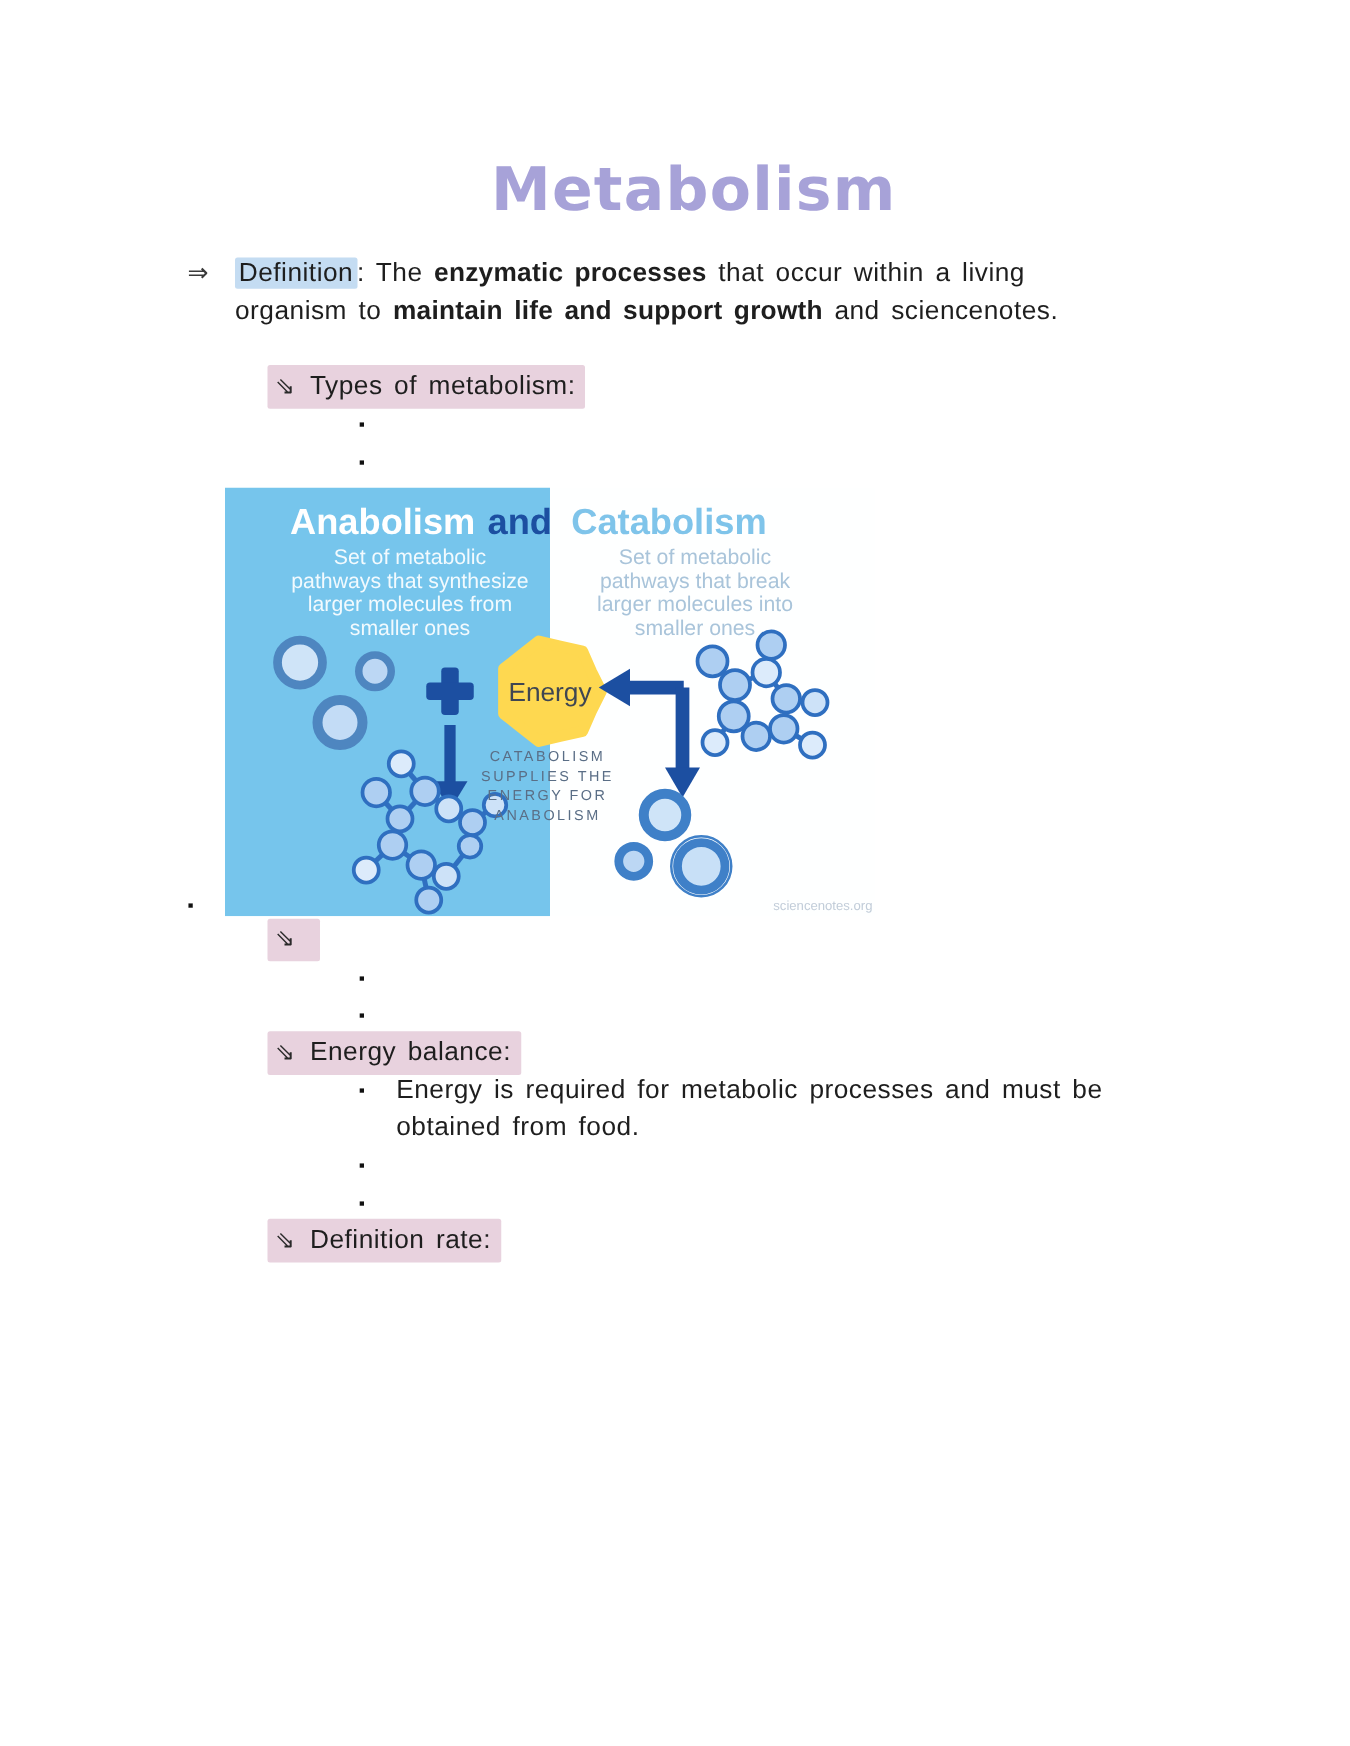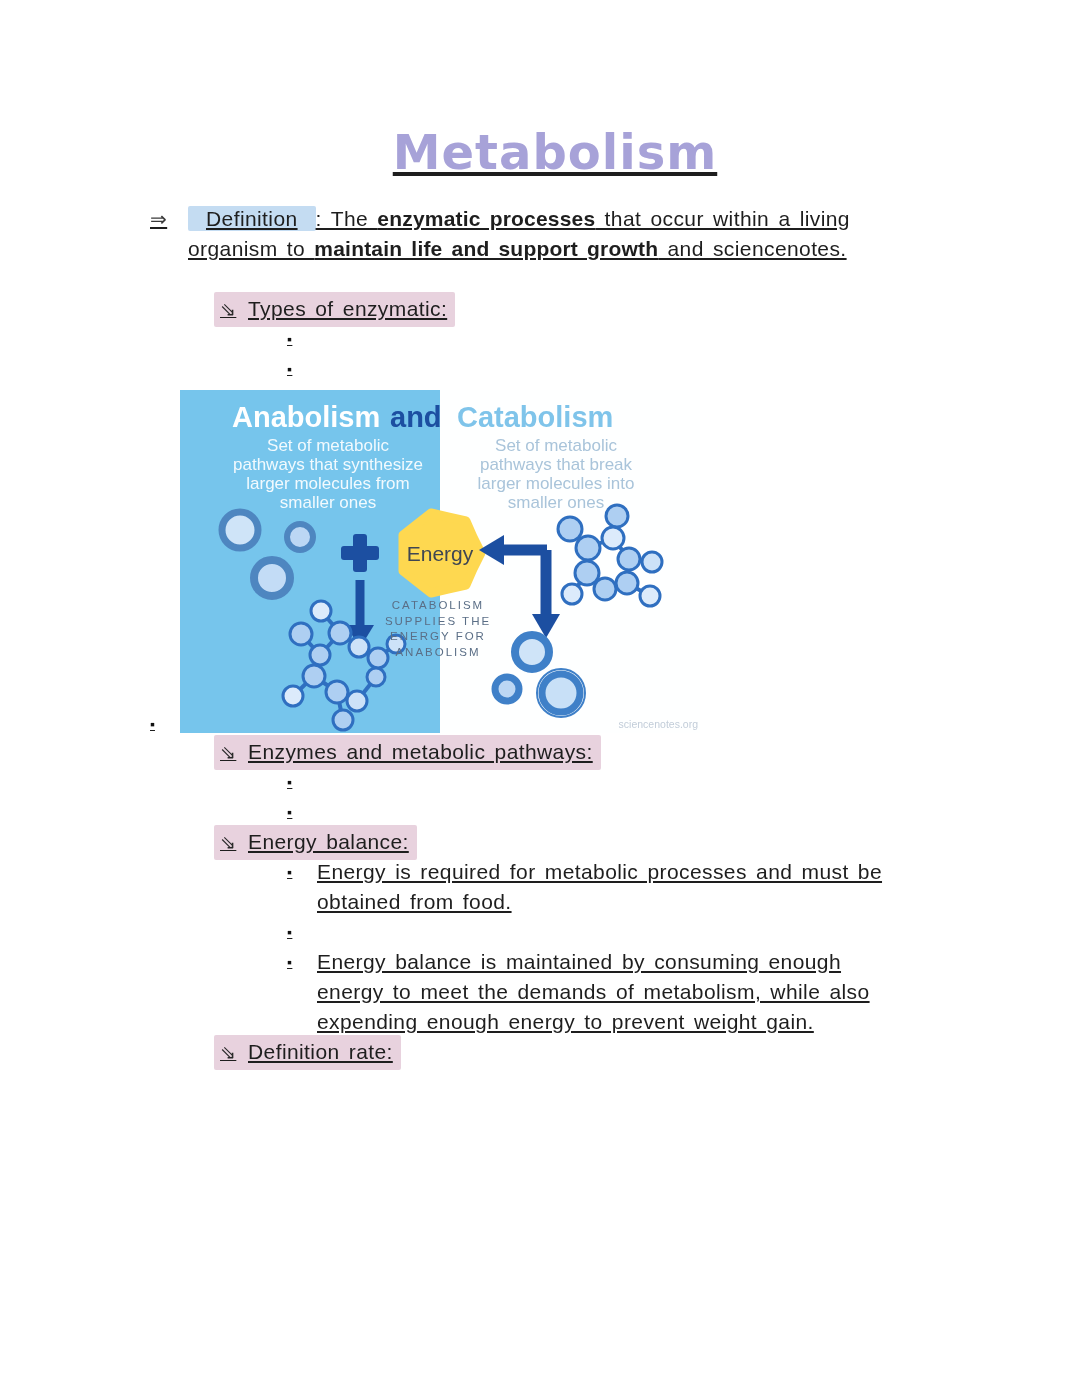--- a/index.html
+++ b/index.html
@@ -1,31 +1,31 @@
 <!DOCTYPE html>
 <html><head>
 <meta charset="utf-8">
 <style>
   html,body{margin:0;padding:0;background:#fff;}
   .page{
     position:relative;width:1040px;height:1397px;background:#ffffff;
-    font-family:"Liberation Sans",sans-serif;color:#1e1e1e;overflow:hidden;text-decoration:underline;
+    font-family:"Liberation Sans",sans-serif;color:#1e1e1e;overflow:hidden;
   }
   .content{padding:0 140px 0 150px;}
   .doc-title{
     margin:0;padding-top:124px;height:66px;text-align:center;
     transform:translateX(30px);
     font-size:48px;font-weight:bold;letter-spacing:1px;color:#a7a2d8;
     font-family:"DejaVu Sans","Liberation Sans",sans-serif;
   }
   .body-text{font-size:21px;line-height:30px;letter-spacing:0.4px;word-spacing:3px;}
   .l1{display:flex;align-items:flex-start;margin-top:14px;}
   .b1{flex:0 0 38px;font-size:20px;line-height:30px;color:#3a3a3a;}
   .def{margin:0;width:752px;min-height:90px;}
-  .hl-blue{background:#c4dcf2;padding:1px 18px;border-radius:2px;}
+  .hl-blue{background:#c4dcf2;padding:1px 3px;border-radius:2px;}
   .hl-pink{background:#e8d2de;padding:2px 8px 2px 6px;border-radius:2px;display:inline-flex;align-items:baseline;}
   .l2{margin-left:64px;height:30px;display:flex;align-items:center;}
   .b2{display:inline-block;width:28px;font-size:19px;color:#2a2a2a;}
   .l3{display:flex;align-items:flex-start;margin-left:137px;}
   .b3{flex:0 0 30px;font-size:14px;line-height:30px;color:#111;}
   .l3 p{margin:0;width:575px;}
   .image-row{margin:6px 0 4px;align-items:flex-end;}
   .image-row .b3{line-height:18px;}
   .diagram{display:block;}
   b{font-weight:bold;letter-spacing:0.2px;}
@@ -39,21 +39,21 @@
     <h1 class="doc-title">Metabolism</h1>
 
     <div class="l1 body-text">
       <span class="b1">⇒</span>
       <p class="def"><span class="hl-blue">Definition</span><span>: The </span><b>enzymatic processes</b><span> that occur within a living organism to </span><b>maintain life and support growth</b><span> and sciencenotes.</span></p>
     </div>
 
     <div class="l2 body-text">
       <span class="hl-pink">
         <span class="b2">⇘</span>
-        <span>Types of enzymatic:</span>
+        <span>Types of metabolism:</span>
       </span>
     </div>
     <div class="l3 body-text">
       <span class="b3">▪</span>
     </div>
     <div class="l3 body-text">
       <span class="b3">▪</span>
     </div>
 
     <div class="l3 image-row">
@@ -183,21 +183,20 @@
           <circle cx="381" cy="303" r="24" fill="none" stroke="#3f80c8" stroke-width="2"></circle>
         </g>
 
         <text x="518" y="338" text-anchor="end" font-family="Liberation Sans, sans-serif" font-size="10.5" fill="#c2cdd9">sciencenotes.org</text>
       </svg>
     </div>
 
     <div class="l2 body-text">
       <span class="hl-pink">
         <span class="b2">⇘</span>
-        <span>Enzymes and metabolic pathways:</span>
       </span>
     </div>
     <div class="l3 body-text">
       <span class="b3">▪</span>
     </div>
     <div class="l3 body-text">
       <span class="b3">▪</span>
     </div>
 
     <div class="l2 body-text">
@@ -208,21 +207,20 @@
     </div>
     <div class="l3 body-text">
       <span class="b3">▪</span>
       <p>Energy is required for metabolic processes and must be obtained from food.</p>
     </div>
     <div class="l3 body-text">
       <span class="b3">▪</span>
     </div>
     <div class="l3 body-text">
       <span class="b3">▪</span>
-      <p>Energy balance is maintained by consuming enough energy to meet the demands of metabolism, while also expending enough energy to prevent weight gain.</p>
     </div>
 
     <div class="l2 body-text">
       <span class="hl-pink">
         <span class="b2">⇘</span>
         <span>Definition rate:</span>
       </span>
     </div>
 
   </div>

